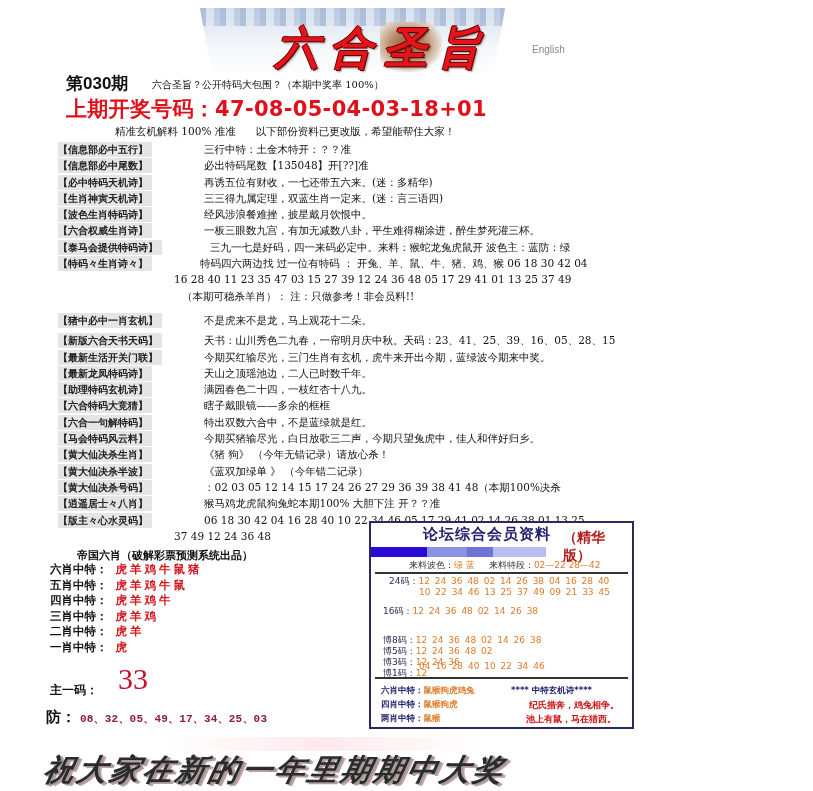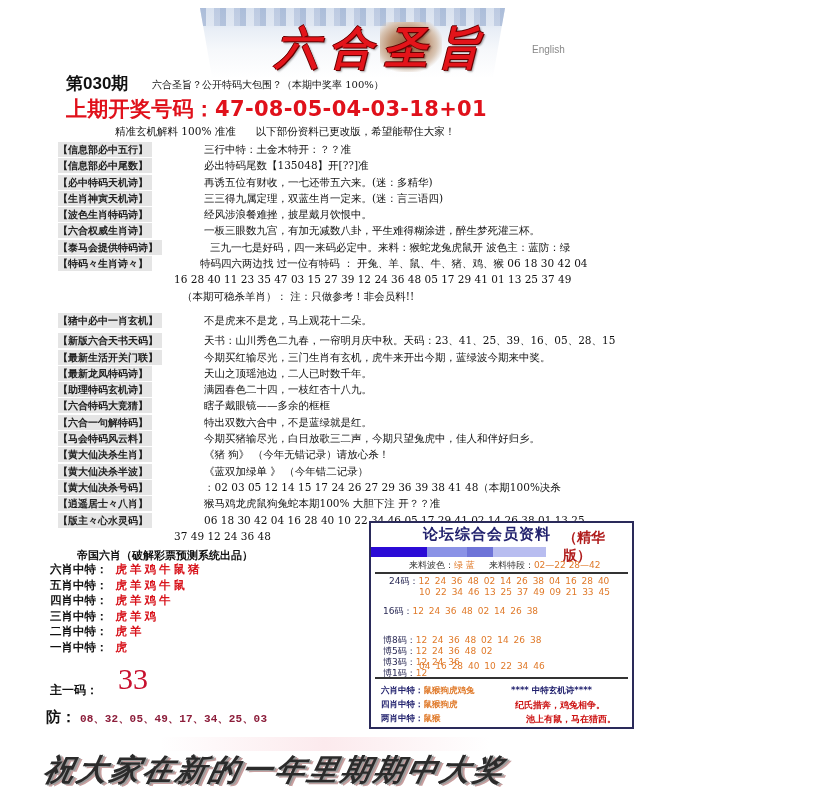--- a/index.html
+++ b/index.html
@@ -279,18 +279,18 @@
   <div class="fline" style="left:12px;top:133px;"><span>博3码：</span><span class="nums">12 24 36</span></div>
   <div class="fline" style="left:12px;top:144px;"><span>博1码：</span><span class="nums">12</span></div>
 
   <div class="forum-hr2"></div>
 
   <div class="fbottom" style="left:10px;top:162px;"><span>六肖中特：</span><span class="o">鼠猴狗虎鸡兔</span></div>
   <div class="fbottom" style="left:10px;top:176px;"><span>四肖中特：</span><span class="o">鼠猴狗虎</span></div>
   <div class="fbottom" style="left:10px;top:190px;"><span>两肖中特：</span><span class="o">鼠猴</span></div>
 
   <div class="fbottom" style="left:140px;top:162px;">****     中特玄机诗****</div>
-  <div class="fpoem" style="left:144px;top:176px;text-align:center;">纪氏措奔，鸡兔相争。</div>
+  <div class="fpoem" style="left:158px;top:176px;text-align:center;">纪氏措奔，鸡兔相争。</div>
   <div class="fpoem" style="left:155px;top:190px;">池上有鼠，马在猎西。</div>
 </div>
 
 <div class="footer-glow"></div>
 <div class="footer-banner">祝大家在新的一年里期期中大奖</div>
 
 </body></html>

